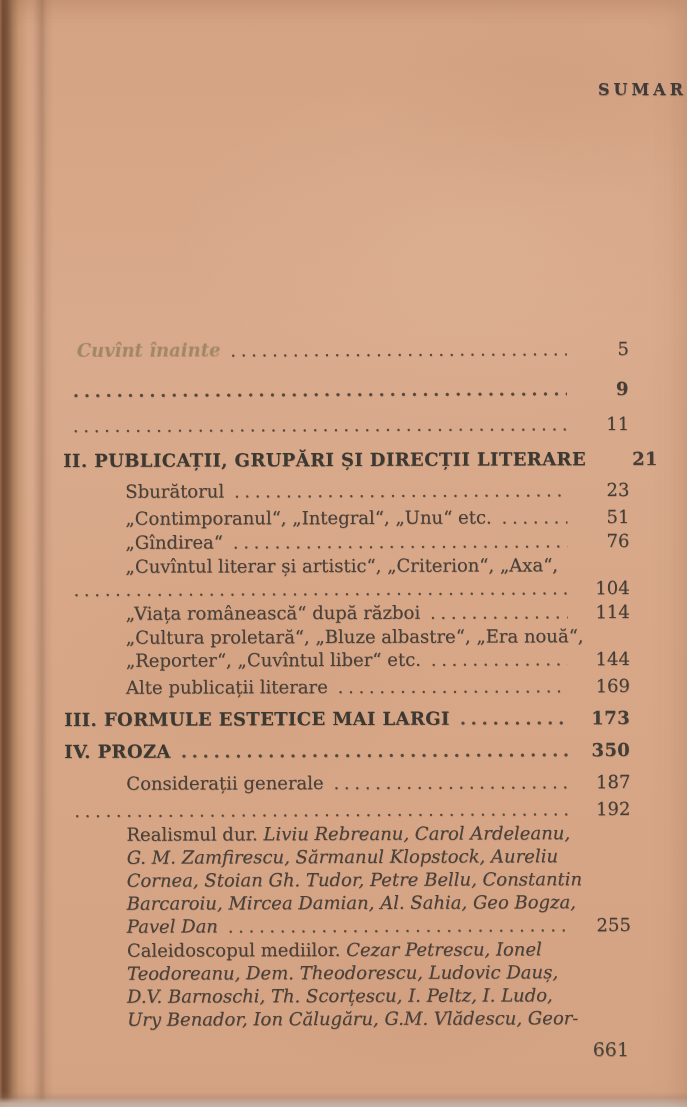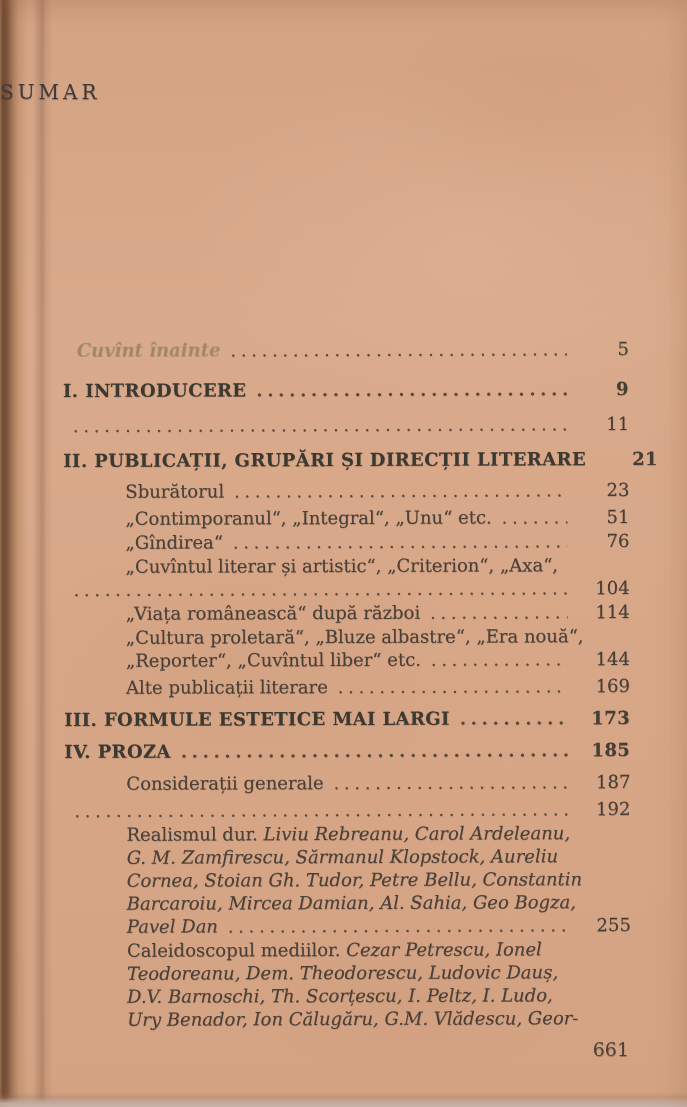--- a/index.html
+++ b/index.html
@@ -32,22 +32,22 @@
   }
   .gutter-crease{
     position:absolute;left:33px;top:0;bottom:0;width:20px;
     background:linear-gradient(90deg, rgba(110,74,51,0) 0%, rgba(110,74,51,0.30) 45%, rgba(110,74,51,0.10) 68%, rgba(110,74,51,0) 100%);
   }
   .bottom-edge{
     position:absolute;left:0;right:0;bottom:0;height:15px;
     background:linear-gradient(180deg, rgba(151,120,105,0) 0%, rgba(151,120,105,0.25) 35%, #c7b1a6 75%, #cfbcb2 100%);
   }
   .title{
-    position:absolute;top:80px;left:0;width:100%;text-align:left;
-    font-size:20px;letter-spacing:4px;font-weight:400;color:#3e3b3c;
+    position:absolute;top:80px;left:0;width:100%;text-align:right;
+    font-size:16px;letter-spacing:4px;font-weight:700;color:#3e3b3c;
     text-shadow:0.3px 0.5px 0.8px rgba(70,52,38,0.45);
   }
   .toc{
     position:absolute;left:64px;top:338px;width:566px;
     transform:rotate(-0.2deg);
     text-shadow:0.3px 0.5px 0.7px rgba(70,52,38,0.40);
   }
   .row{display:flex;align-items:baseline;line-height:23px;font-size:18px;white-space:nowrap;}
   .row .label{flex:0 0 auto;}
   .ind1 .label{padding-left:14px;}
@@ -78,21 +78,20 @@
 
   <div class="title">SUMAR</div>
 
   <div class="toc">
       <div class="row ind1 faded">
         <span class="label"><span class="it">Cuvînt înainte</span></span>
         <span class="dots">................................................................................</span>
         <span class="pg">5</span>
       </div>
       <div class="row chapter g16">
-        <span class="label"><span>I. INTRODUCERE</span></span>
         <span class="dots">................................................................................</span>
         <span class="pg">9</span>
       </div>
       <div class="row ind2 g11">
         <span class="dots">................................................................................</span>
         <span class="pg">11</span>
       </div>
       <div class="row chapter g11">
         <span class="label"><span>II. PUBLICAȚII, GRUPĂRI ȘI DIRECȚII LITERARE</span></span>
         <span class="dots"></span>
@@ -139,21 +138,21 @@
         <span class="pg">169</span>
       </div>
       <div class="row chapter g8">
         <span class="label"><span>III. FORMULE ESTETICE MAI LARGI</span></span>
         <span class="dots">................................................................................</span>
         <span class="pg">173</span>
       </div>
       <div class="row chapter g8">
         <span class="label"><span>IV. PROZA</span></span>
         <span class="dots">................................................................................</span>
-        <span class="pg">185</span>
+        <span class="pg">350</span>
       </div>
       <div class="row ind2 g8">
         <span class="label"><span>Considerații generale</span></span>
         <span class="dots">................................................................................</span>
         <span class="pg">187</span>
       </div>
       <div class="row ind2 g3">
         <span class="dots">................................................................................</span>
         <span class="pg">192</span>
       </div>

